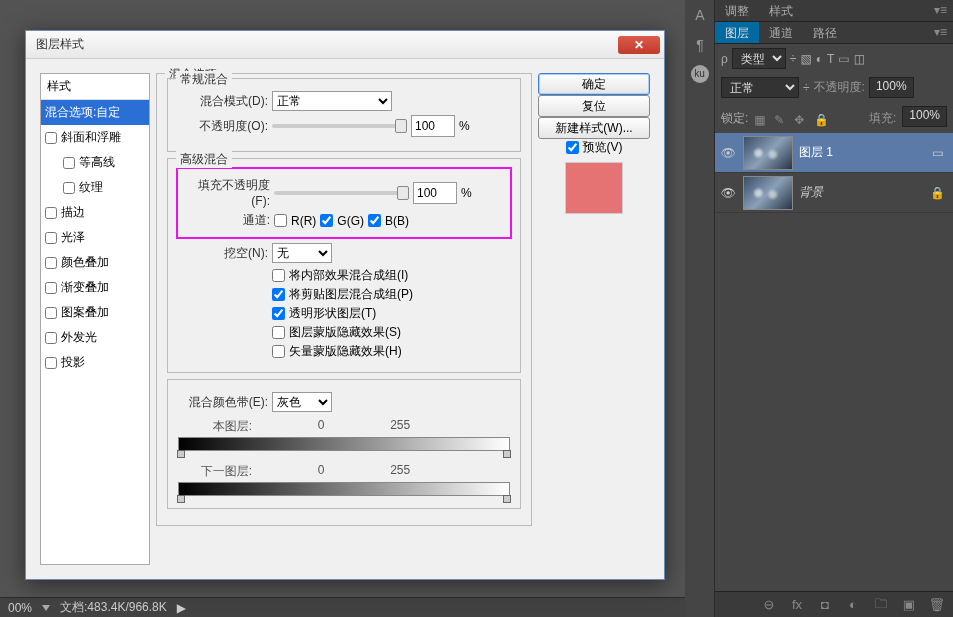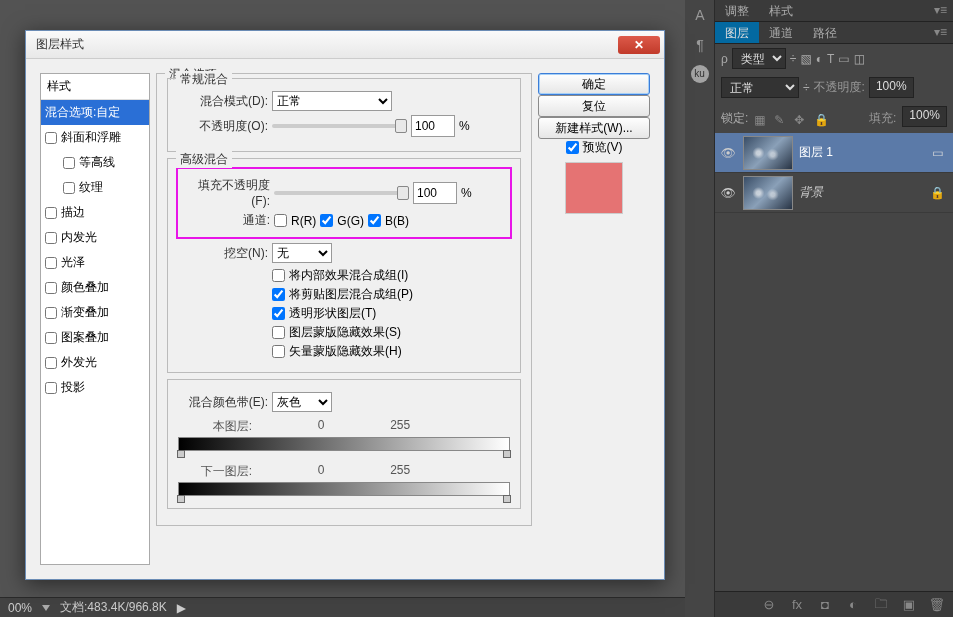--- a/index.html
+++ b/index.html
@@ -182,24 +182,20 @@
           <div class="row" style="padding-left: 22px;">
             <input type="checkbox" class="chk" style="">
             <span>纹理</span>
           </div>
           <div class="row">
             <input type="checkbox" class="chk" style="">
             <span>描边</span>
           </div>
           <div class="row">
             <input type="checkbox" class="chk" style="">
-            <span>内发光</span>
-          </div>
-          <div class="row">
-            <input type="checkbox" class="chk" style="">
             <span>光泽</span>
           </div>
           <div class="row">
             <input type="checkbox" class="chk" style="">
             <span>颜色叠加</span>
           </div>
           <div class="row">
             <input type="checkbox" class="chk" style="">
             <span>渐变叠加</span>
           </div>

